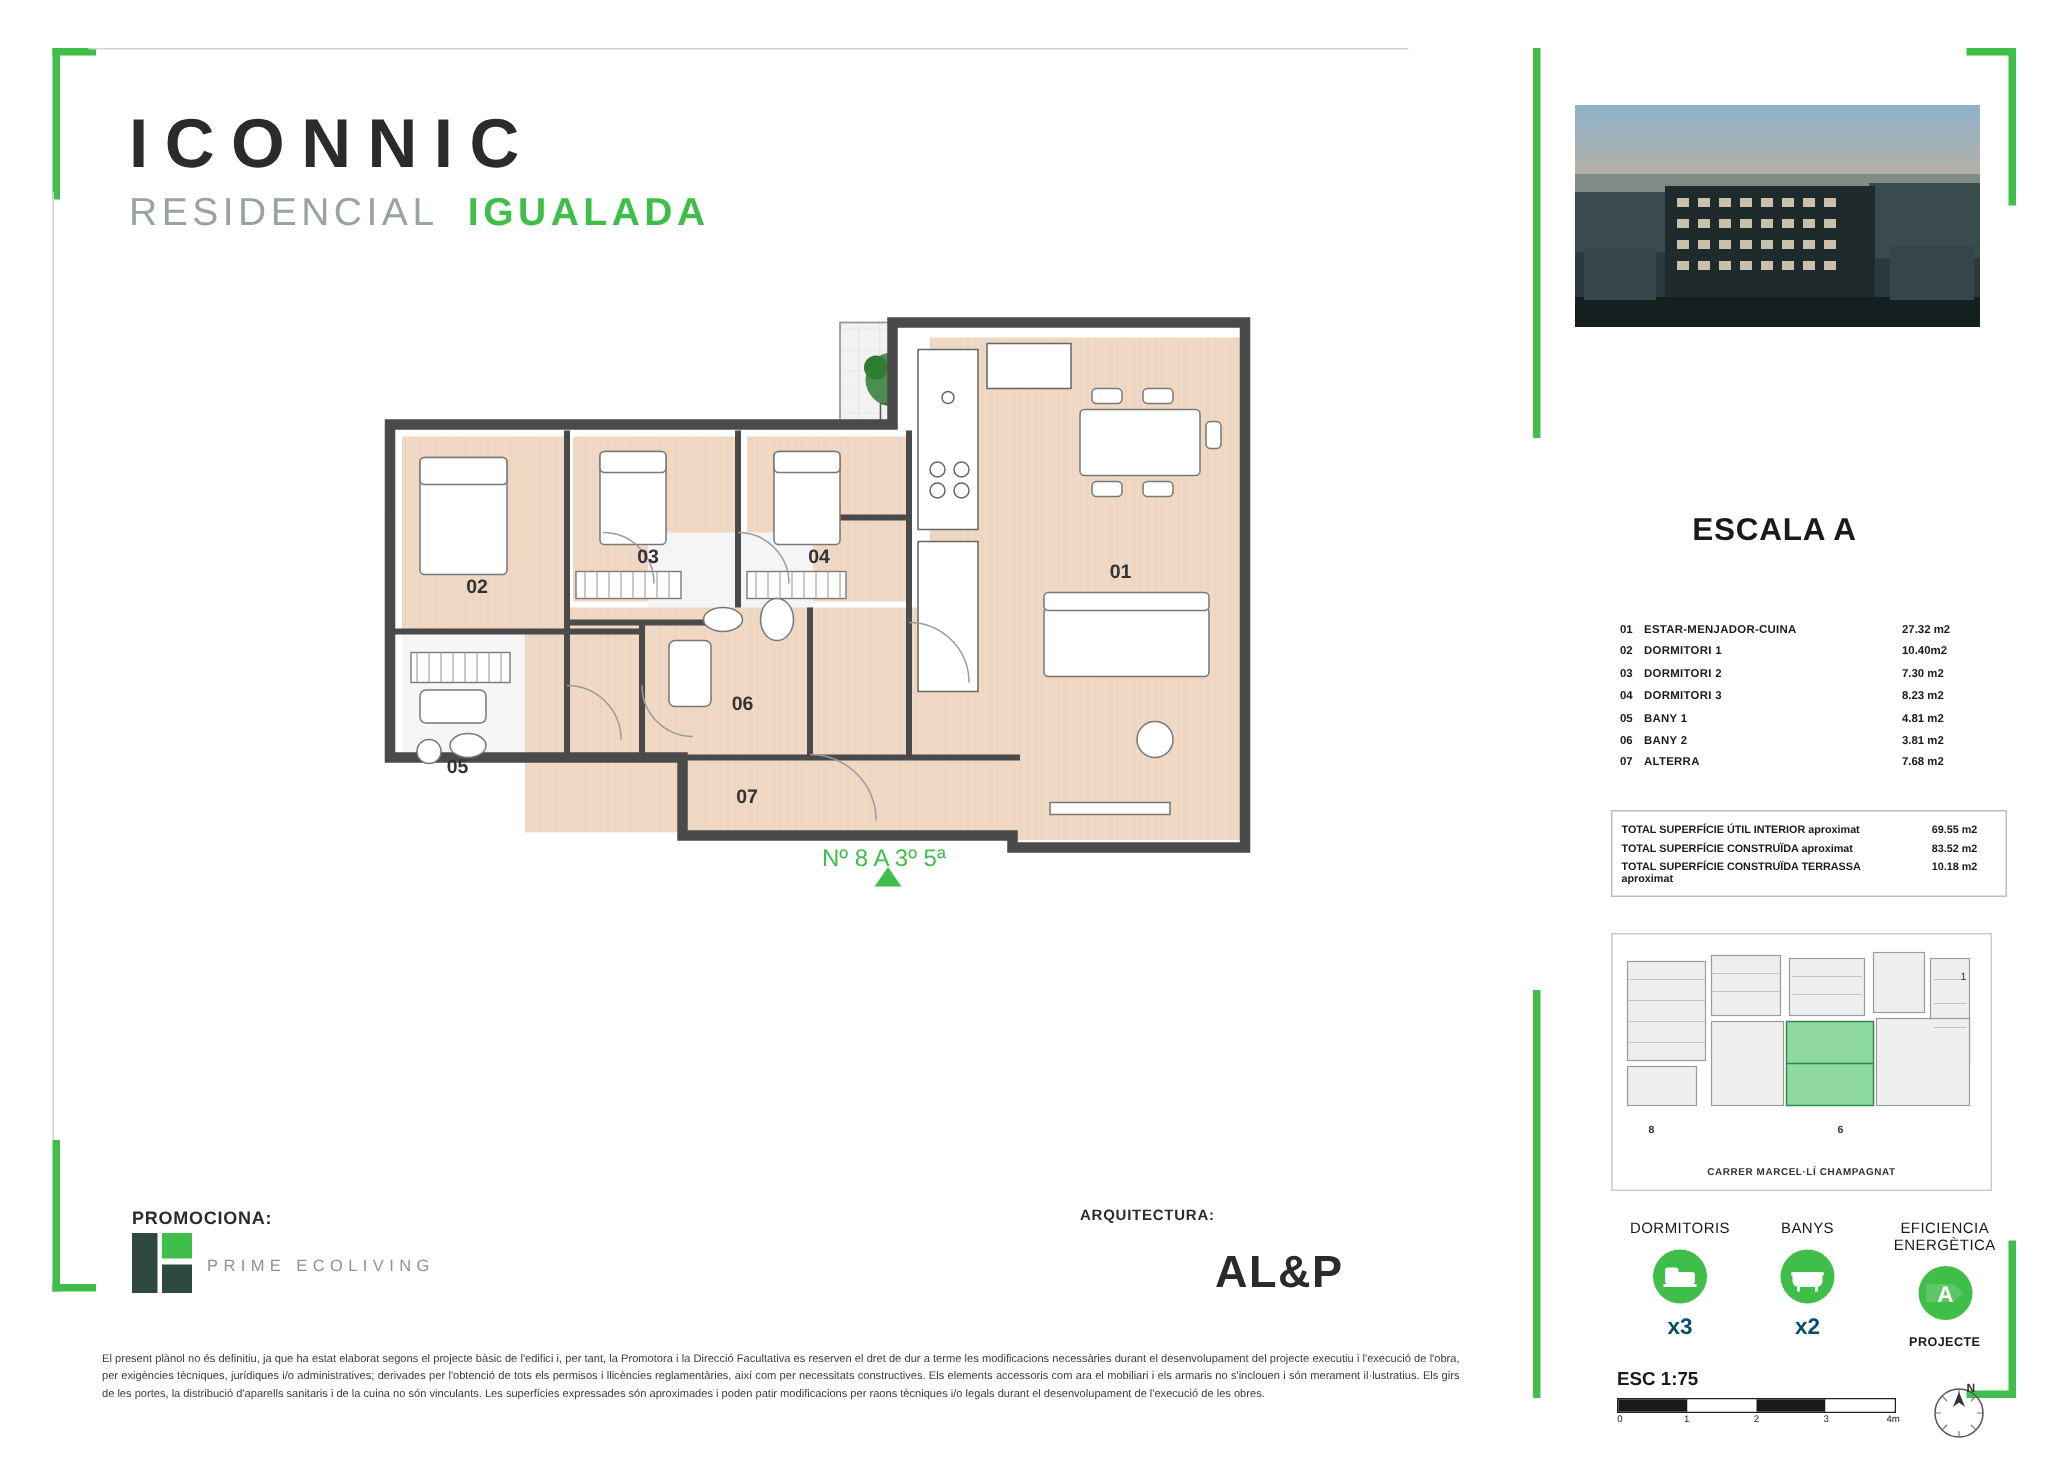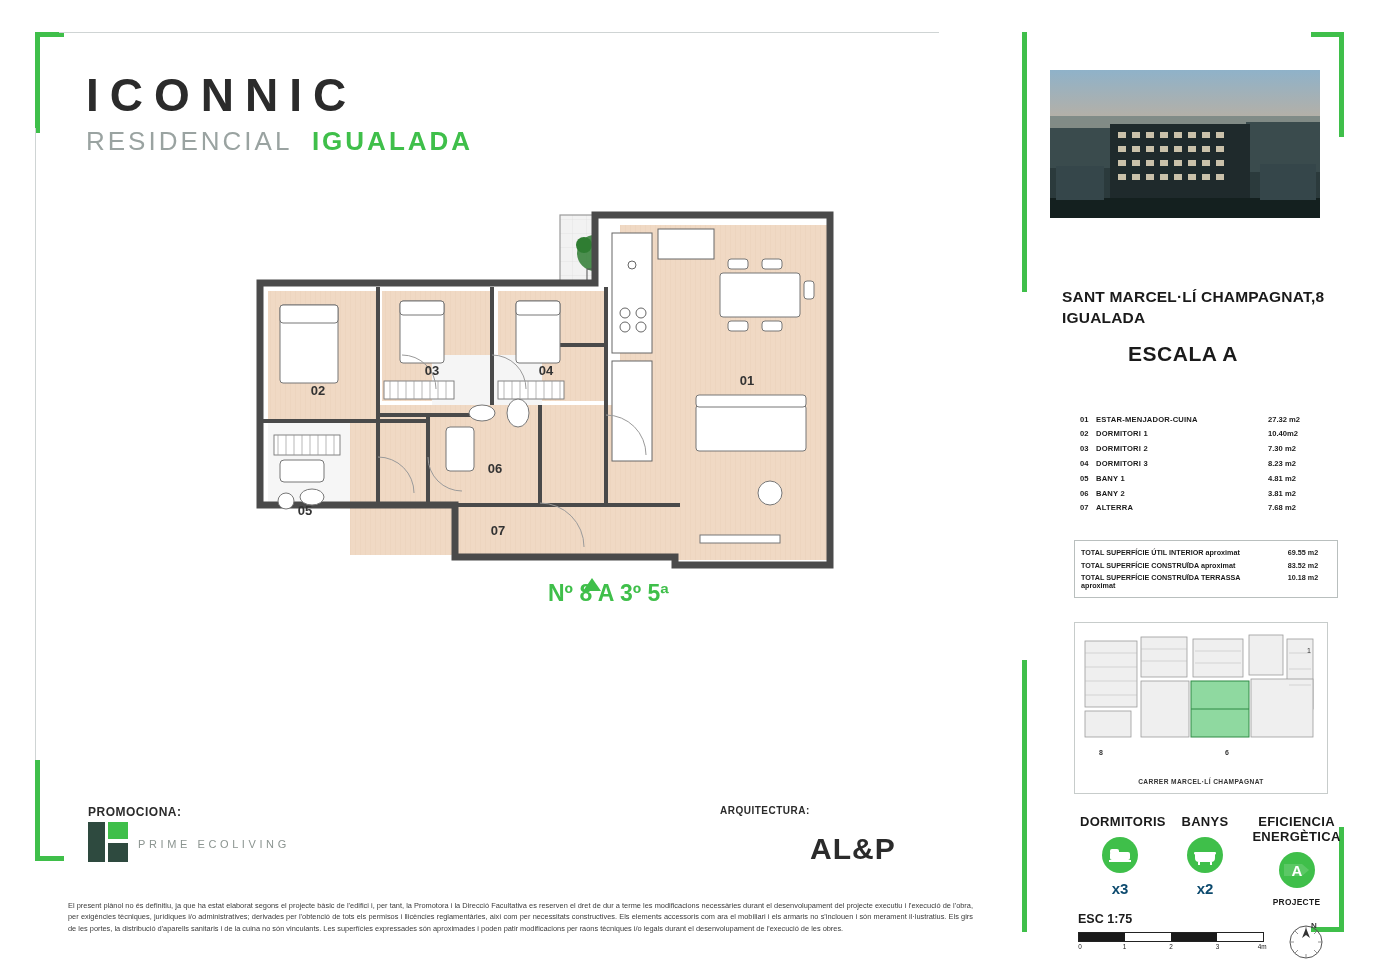--- a/index.html
+++ b/index.html
@@ -36,21 +36,21 @@
   }
   .logo-sub{
     margin-top:8px;font-size:26px;letter-spacing:3px;font-weight:500;color:#9aa3a1;
   }
   .logo-sub .green{color:#3fbf4a;font-weight:700;}
 
   
   .plan{position:absolute;left:250px;top:205px;width:620px;height:400px;}
   .plan svg{display:block;}
   .plan-label{
-    position:absolute;left:548px;top:580px;font-size:23px;font-weight:700;color:#3fbf4a;
+    position:absolute;left:548px;top:564px;font-size:16px;font-weight:400;color:#3fbf4a;
   }
   .plan-tri{
     position:absolute;left:583px;top:578px;width:0;height:0;
     border-left:9px solid transparent;border-right:9px solid transparent;
     border-bottom:13px solid #3fbf4a;
   }
 
   
   .promo-label{position:absolute;left:88px;top:805px;font-size:12px;font-weight:700;letter-spacing:.5px;color:#2b2b2b;}
   .arq-label{position:absolute;left:720px;top:805px;font-size:10px;font-weight:700;letter-spacing:.5px;color:#2b2b2b;}
@@ -103,21 +103,21 @@
   .totals{position:absolute;left:52px;top:508px;width:250px;border:1px solid #b9bfbe;padding:5px 6px;}
   .total-row{display:flex;font-size:7.2px;line-height:1;padding:2.8px 0;font-weight:700;color:#1a1a1a;}
   .total-name{flex:1;}
   .total-val{width:56px;text-align:center;}
 
   .keyplan{position:absolute;left:52px;top:590px;width:252px;height:170px;border:1px solid #c7cccb;background:#fff;}
   .keyplan-street{position:absolute;left:0;bottom:8px;width:100%;text-align:center;font-size:6.6px;font-weight:700;letter-spacing:.4px;color:#333;}
 
   .icons{position:absolute;left:40px;top:782px;width:282px;}
   .icon-col{position:absolute;text-align:center;}
-  .icon-head{font-size:13px;font-weight:700;letter-spacing:.3px;color:#1a1a1a;}
+  .icon-head{font-size:10px;font-weight:400;letter-spacing:.3px;color:#1a1a1a;}
   .icon-circle{width:36px;height:36px;border-radius:50%;background:#3fbf4a;margin:8px auto 0;position:relative;}
   .icon-count{font-size:15px;font-weight:700;margin-top:7px;color:#0c4a6e;}
   .icon-note{font-size:8.4px;font-weight:700;margin-top:9px;color:#1a1a1a;letter-spacing:.3px;}
 
   .esc-label{position:absolute;left:56px;top:880px;font-size:12.5px;font-weight:700;color:#1a1a1a;}
   .scalebar{position:absolute;left:56px;top:900px;width:186px;}
   .scalebar .bar{display:flex;height:8px;border:1px solid #222;}
   .scalebar .bar i{flex:1;}
   .scalebar .bar i:nth-child(odd){background:#1a1a1a;}
   .scalebar .bar i:nth-child(even){background:#fff;}
@@ -357,24 +357,20 @@
           <rect x="216" y="118" width="5" height="4"></rect>
             <rect x="240" y="121" width="5" height="4"></rect>
         </g>
         <g fill="#35464a">
           <rect x="6" y="96" width="48" height="34"></rect>
             <rect x="210" y="94" width="56" height="36"></rect>
         </g>
       </svg>
     </div>
 
-    <div class="addr">
-      <div>SANT MARCEL·LÍ CHAMPAGNAT,8</div>
-      <div>IGUALADA</div>
-    </div>
 
     <div class="escala">ESCALA A</div>
 
     <div class="rooms">
       <div class="room-row">
         <span class="room-num">01</span>
         <span class="room-name">ESTAR-MENJADOR-CUINA</span>
         <span class="room-area">27.32 m2</span>
       </div>
       <div class="room-row">

